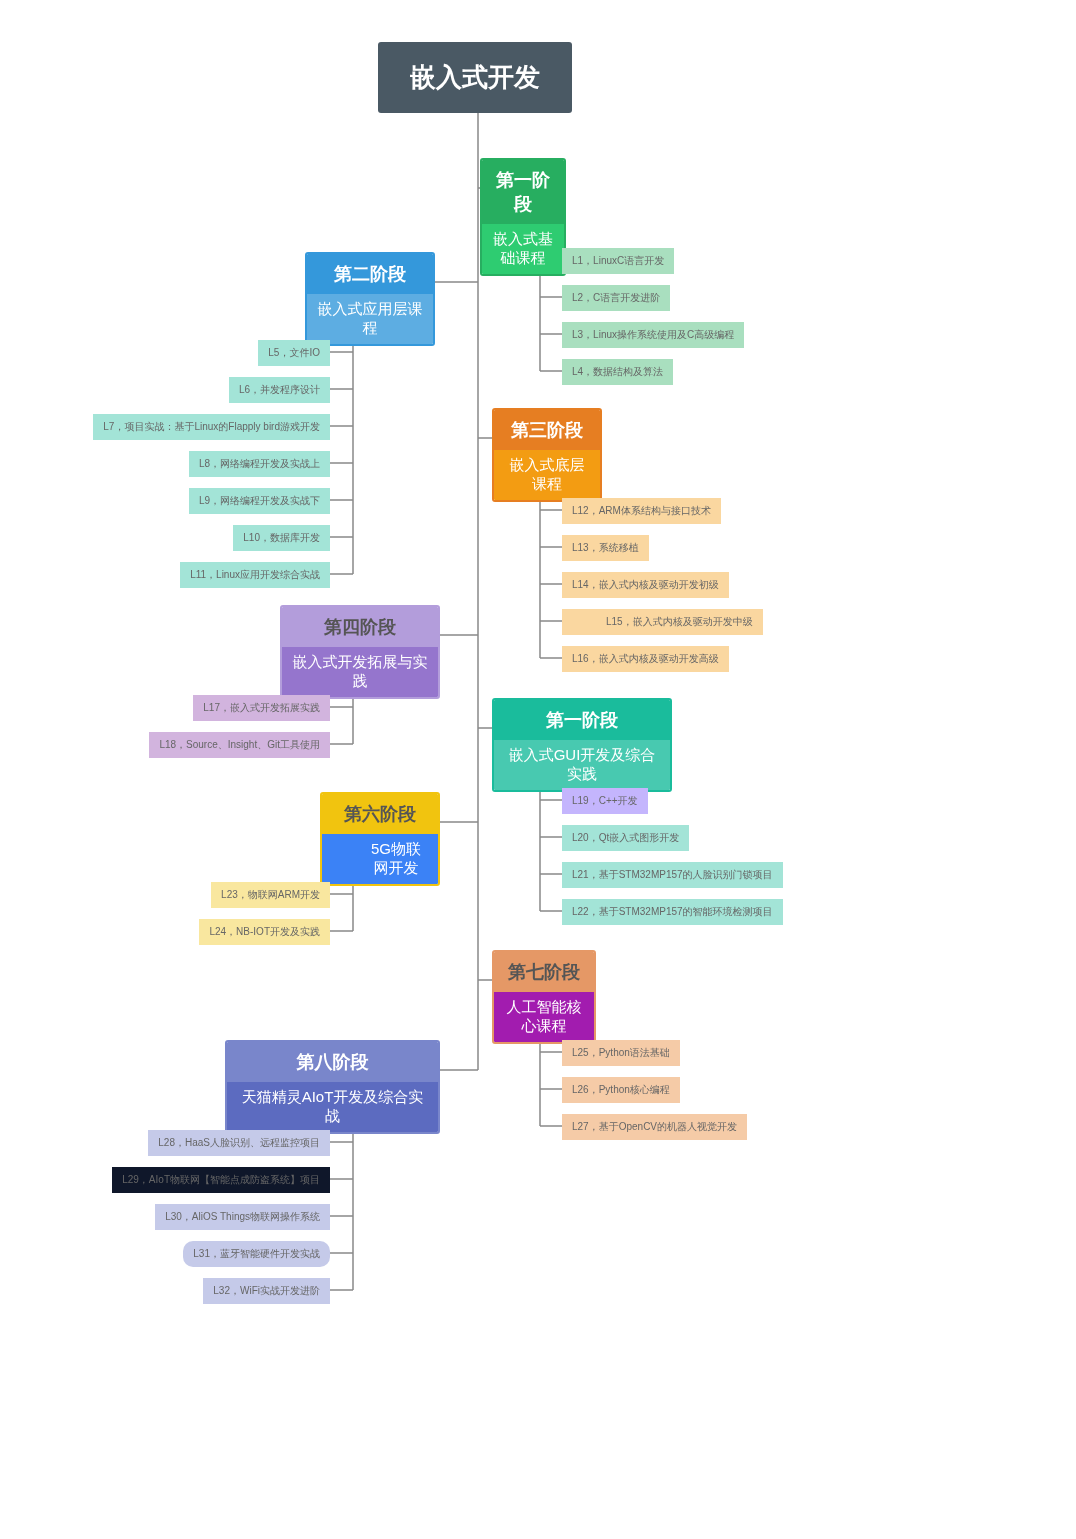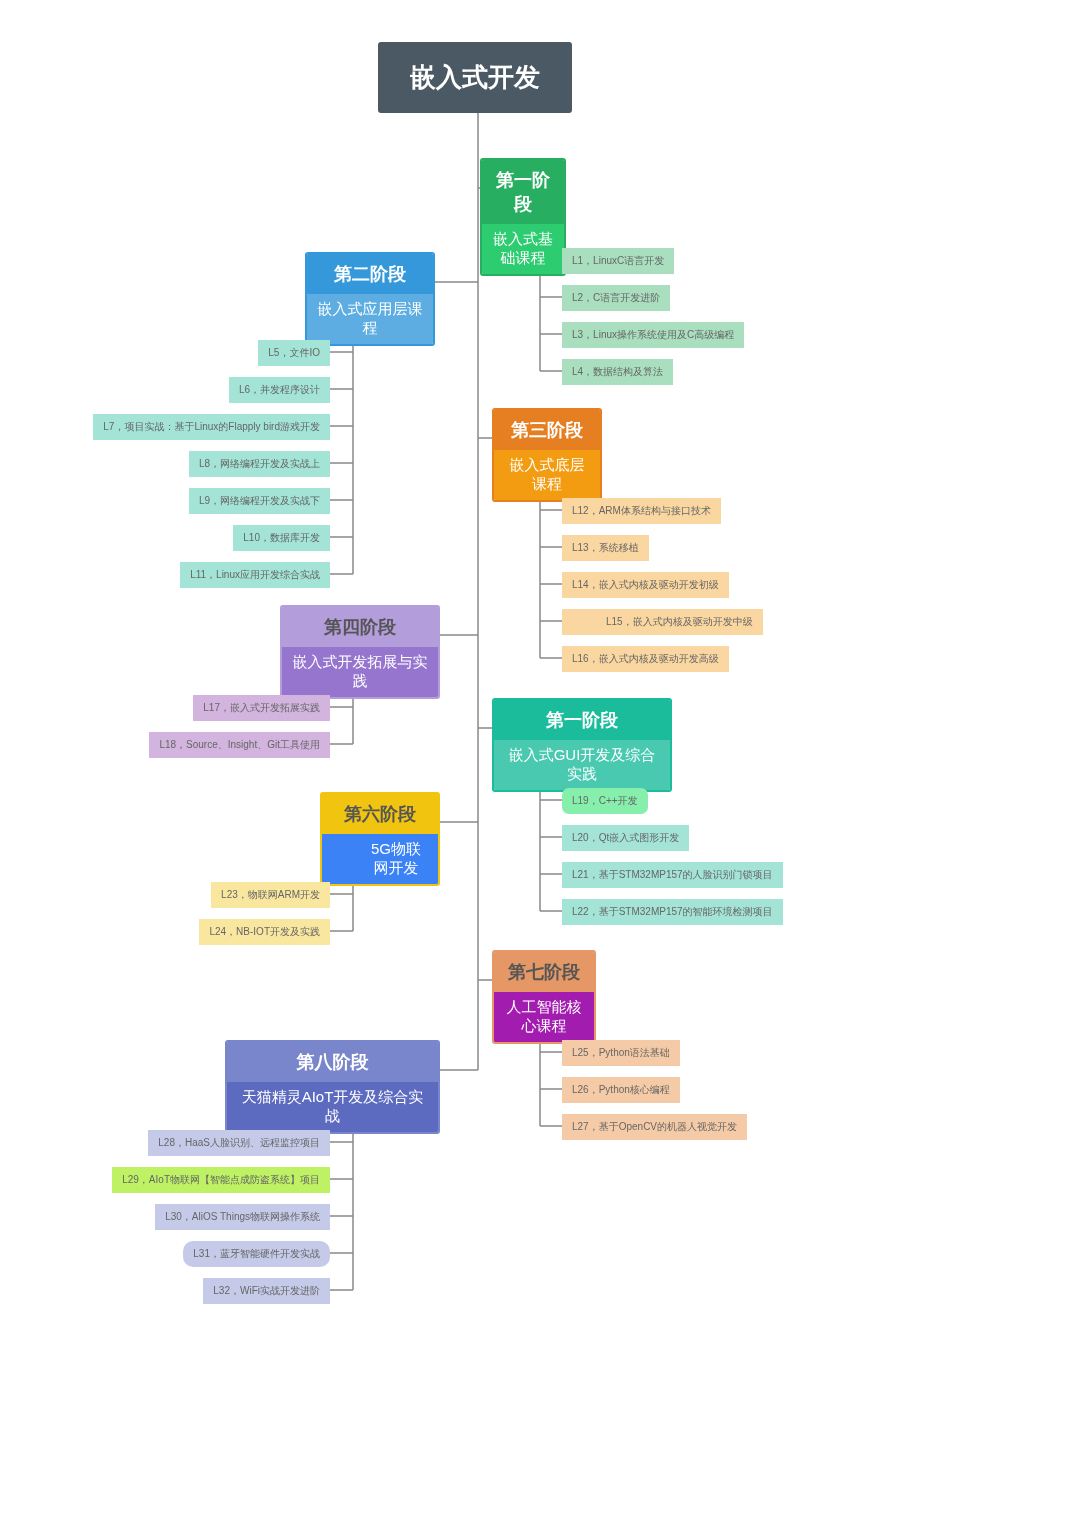--- a/index.html
+++ b/index.html
@@ -101,21 +101,21 @@
     <div class="stage-box" style="left: 280px; top: 605px; width: 160px; border-color: rgb(179, 157, 219);">
       <div class="stage-title" style="background: rgb(179, 157, 219); color: rgb(85, 85, 85);">第四阶段</div>
       <div class="stage-sub" style="background: rgb(149, 117, 205);">嵌入式开发拓展与实践</div>
     </div>
     <div class="lesson" style="background: rgb(210, 180, 222); top: 695px; right: 746px;">L17，嵌入式开发拓展实践</div>
     <div class="lesson" style="background: rgb(210, 180, 222); top: 732px; right: 746px;">L18，Source、Insight、Git工具使用</div>
     <div class="stage-box" style="left: 492px; top: 698px; width: 180px; border-color: rgb(26, 188, 156);">
       <div class="stage-title" style="background: rgb(26, 188, 156); color: rgb(255, 255, 255);">第一阶段</div>
       <div class="stage-sub" style="background: rgb(72, 201, 176);">嵌入式GUI开发及综合实践</div>
     </div>
-    <div class="lesson lesson-r" style="background: #86efac; top: 788px; left: 562px; border-radius: 7px;">L19，C++开发</div>
+    <div class="lesson lesson-r" style="background: #c4b5fd; top: 788px; left: 562px;">L19，C++开发</div>
     <div class="lesson lesson-r" style="background: rgb(163, 228, 215); top: 825px; left: 562px;">L20，Qt嵌入式图形开发</div>
     <div class="lesson lesson-r" style="background: rgb(163, 228, 215); top: 862px; left: 562px;">L21，基于STM32MP157的人脸识别门锁项目</div>
     <div class="lesson lesson-r" style="background: rgb(163, 228, 215); top: 899px; left: 562px;">L22，基于STM32MP157的智能环境检测项目</div>
     <div class="stage-box" style="left: 320px; top: 792px; width: 120px; border-color: rgb(241, 196, 15);">
       <div class="stage-title" style="background: rgb(241, 196, 15); color: rgb(85, 85, 85);">第六阶段</div>
       <div class="stage-sub" style="background: #3b82f6; padding-left: 42px;">5G物联网开发</div>
     </div>
     <div class="lesson" style="background: rgb(249, 231, 159); top: 882px; right: 746px;">L23，物联网ARM开发</div>
     <div class="lesson" style="background: rgb(249, 231, 159); top: 919px; right: 746px;">L24，NB-IOT开发及实践</div>
     <div class="stage-box" style="left: 492px; top: 950px; width: 104px; border-color: rgb(229, 152, 102);">
@@ -123,17 +123,17 @@
       <div class="stage-sub" style="background: #a21caf;">人工智能核心课程</div>
     </div>
     <div class="lesson lesson-r" style="background: rgb(245, 203, 167); top: 1040px; left: 562px;">L25，Python语法基础</div>
     <div class="lesson lesson-r" style="background: rgb(245, 203, 167); top: 1077px; left: 562px;">L26，Python核心编程</div>
     <div class="lesson lesson-r" style="background: rgb(245, 203, 167); top: 1114px; left: 562px;">L27，基于OpenCV的机器人视觉开发</div>
     <div class="stage-box" style="left: 225px; top: 1040px; width: 215px; border-color: rgb(121, 134, 203);">
       <div class="stage-title" style="background: rgb(121, 134, 203); color: rgb(255, 255, 255);">第八阶段</div>
       <div class="stage-sub" style="background: rgb(92, 107, 192);">天猫精灵AIoT开发及综合实战</div>
     </div>
     <div class="lesson" style="background: rgb(197, 202, 233); top: 1130px; right: 746px;">L28，HaaS人脸识别、远程监控项目</div>
-    <div class="lesson" style="background: #bef264; top: 1167px; right: 746px;">L29，AIoT物联网【智能点成防盗系统】项目</div>
+    <div class="lesson" style="background: #0f172a; top: 1167px; right: 746px;">L29，AIoT物联网【智能点成防盗系统】项目</div>
     <div class="lesson" style="background: rgb(197, 202, 233); top: 1204px; right: 746px;">L30，AliOS Things物联网操作系统</div>
     <div class="lesson" style="background: rgb(197, 202, 233); top: 1241px; right: 746px; border-radius: 10px;">L31，蓝牙智能硬件开发实战</div>
     <div class="lesson" style="background: rgb(197, 202, 233); top: 1278px; right: 746px;">L32，WiFi实战开发进阶</div>
   </div>
 
 </body></html>

